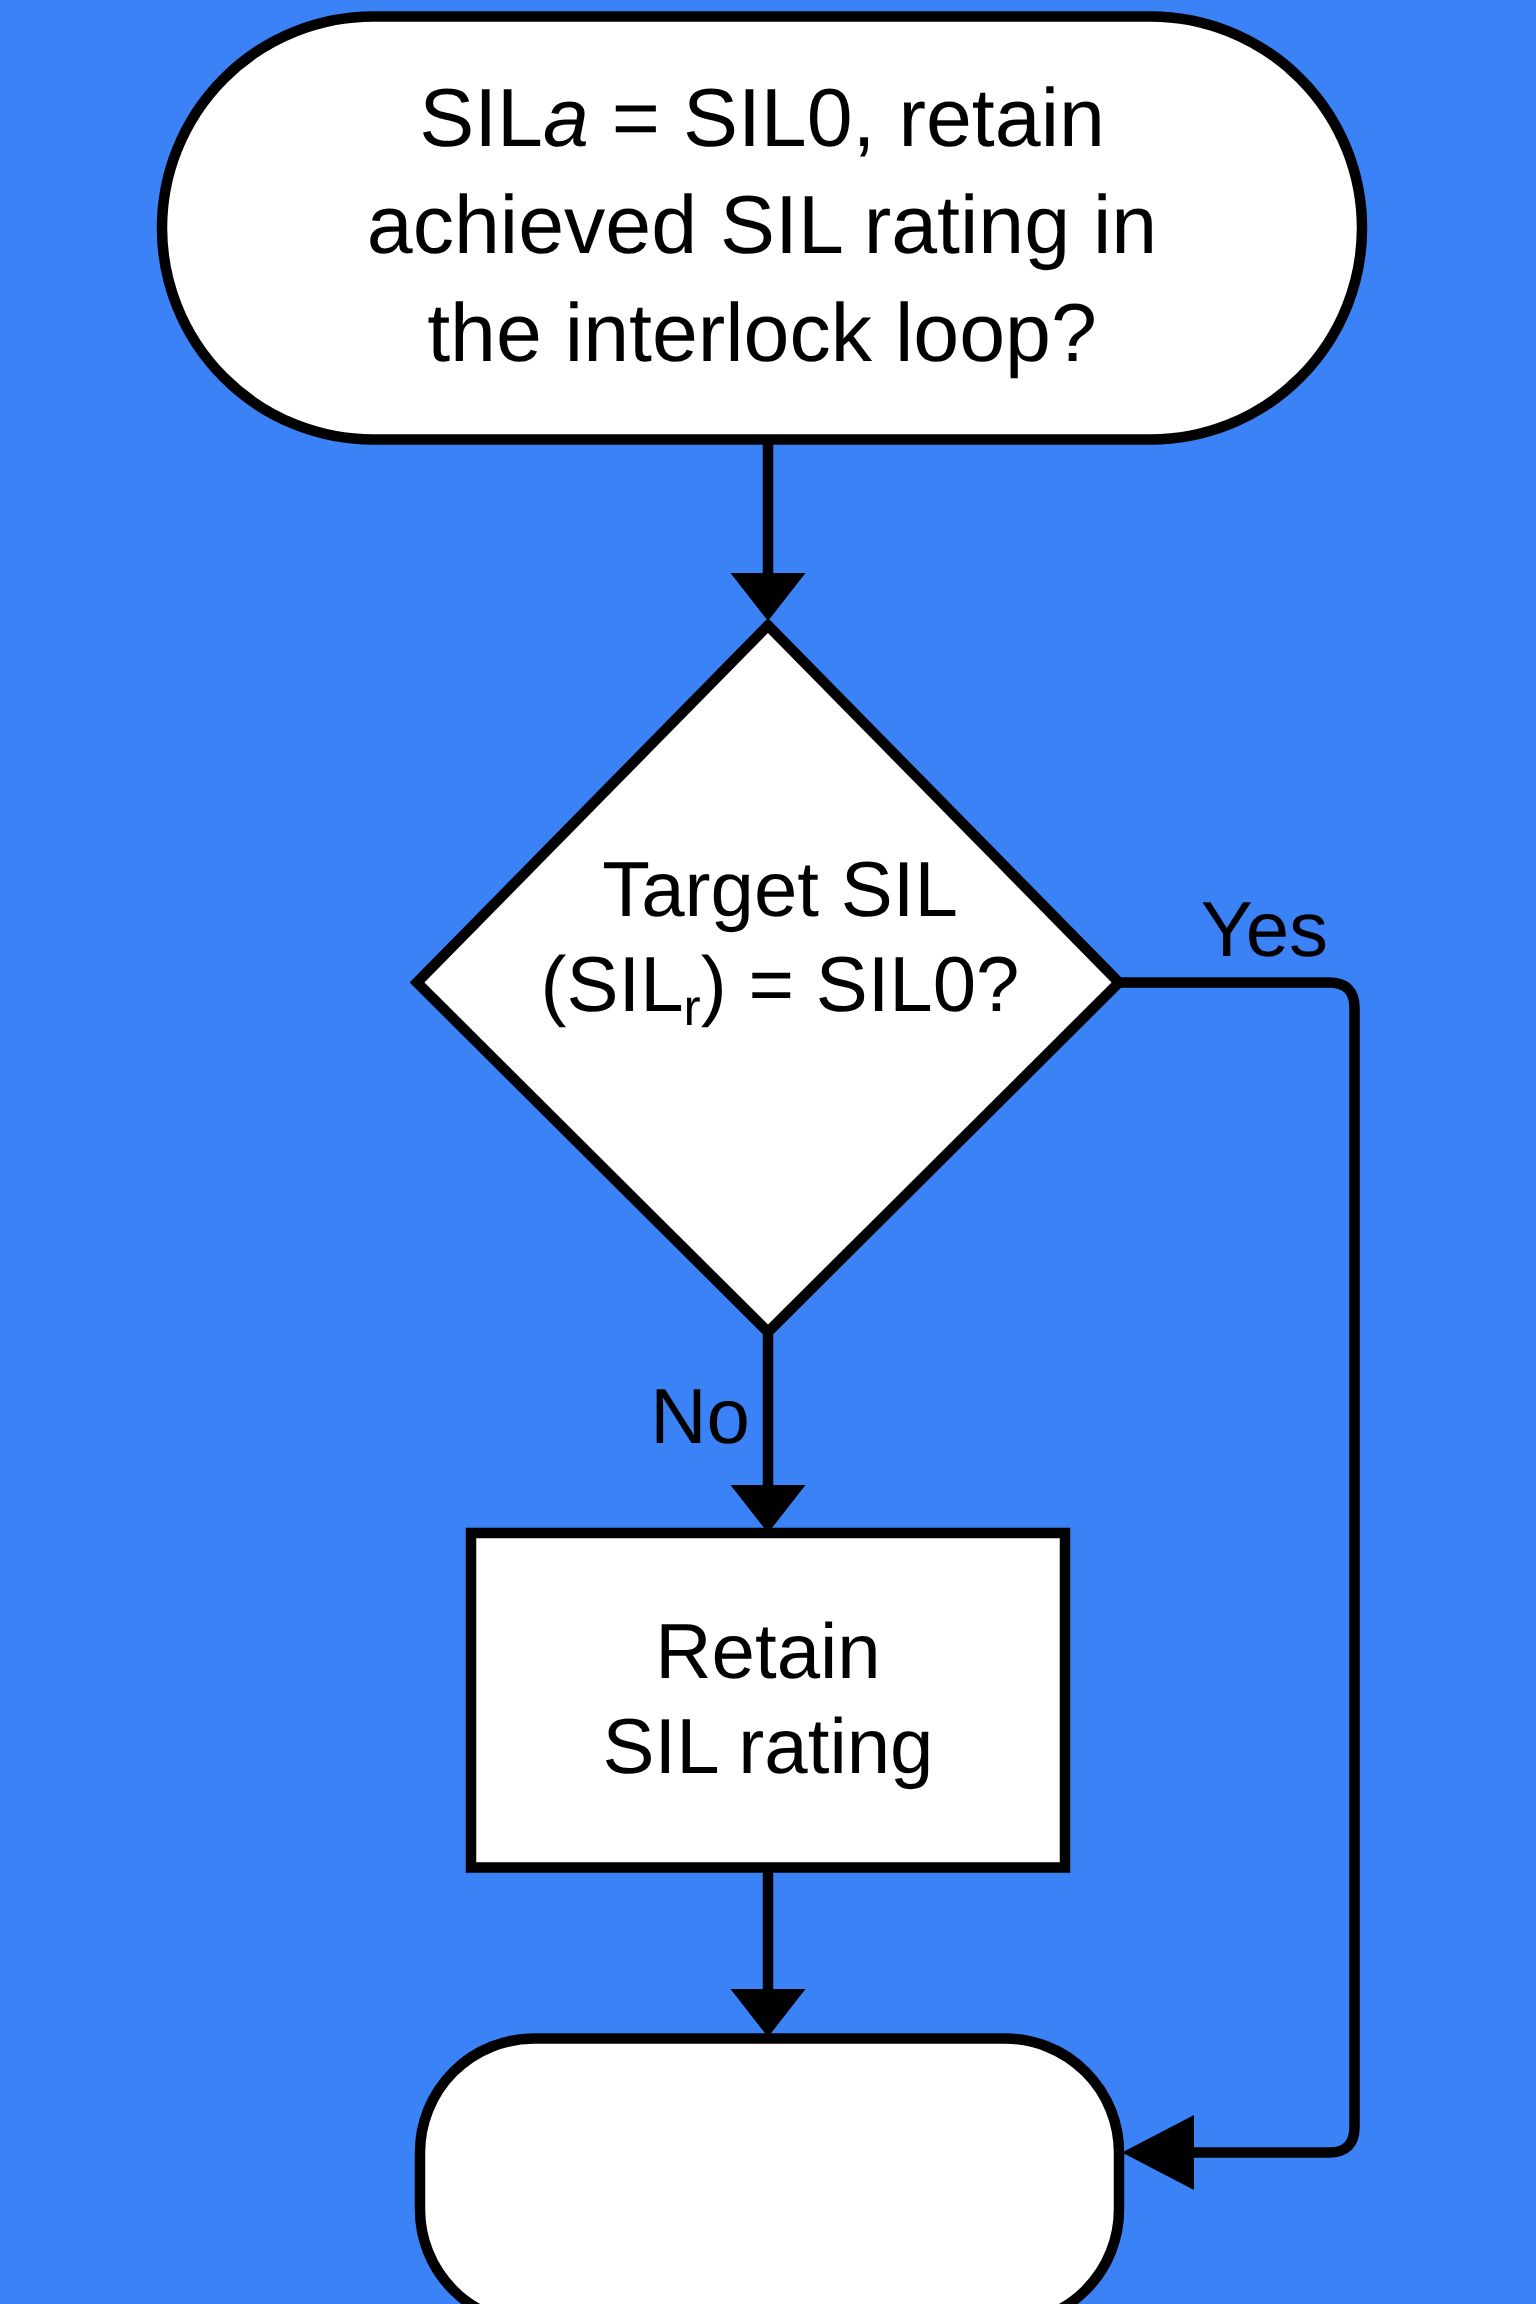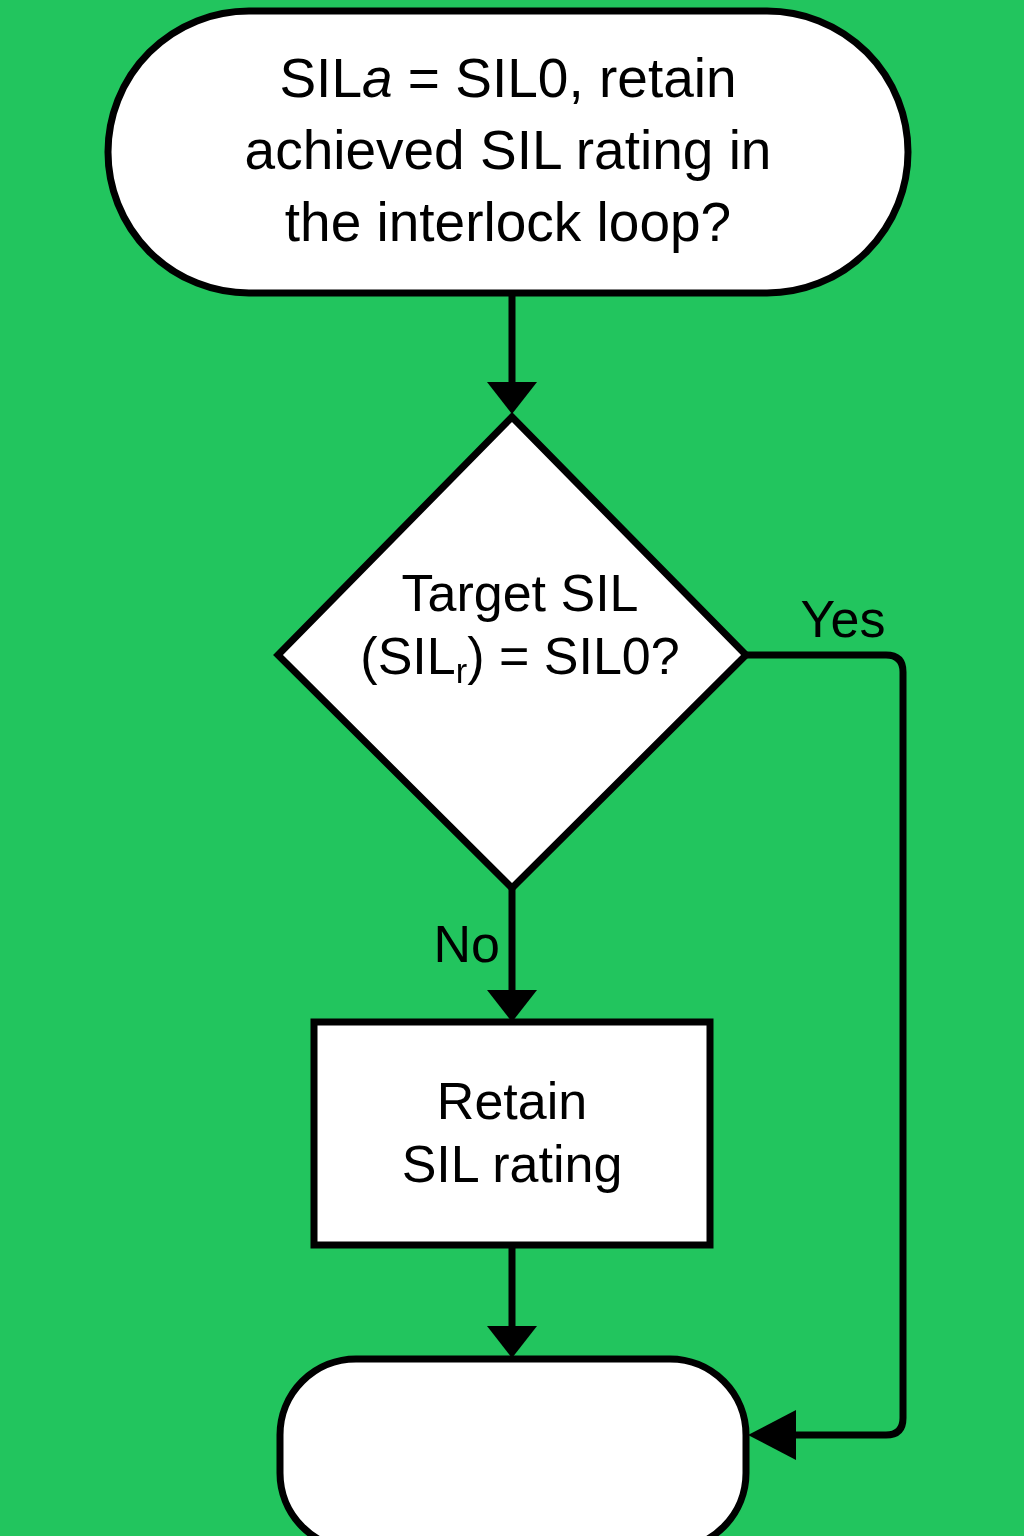--- a/index.html
+++ b/index.html
@@ -4,21 +4,21 @@
 <style>
   html, body {
     margin: 0;
     padding: 0;
     background: #ffffff;
   }
   #page {
     position: relative;
     width: 1024px;
     height: 1536px;
-    background: #22c55e;
+    background: #3b82f6;
     overflow: hidden;
     font-family: "Liberation Sans", sans-serif;
   }
   svg#flowchart {
     position: absolute;
     top: 0;
     left: 0;
     width: 1024px;
     height: 1536px;
     display: block;

